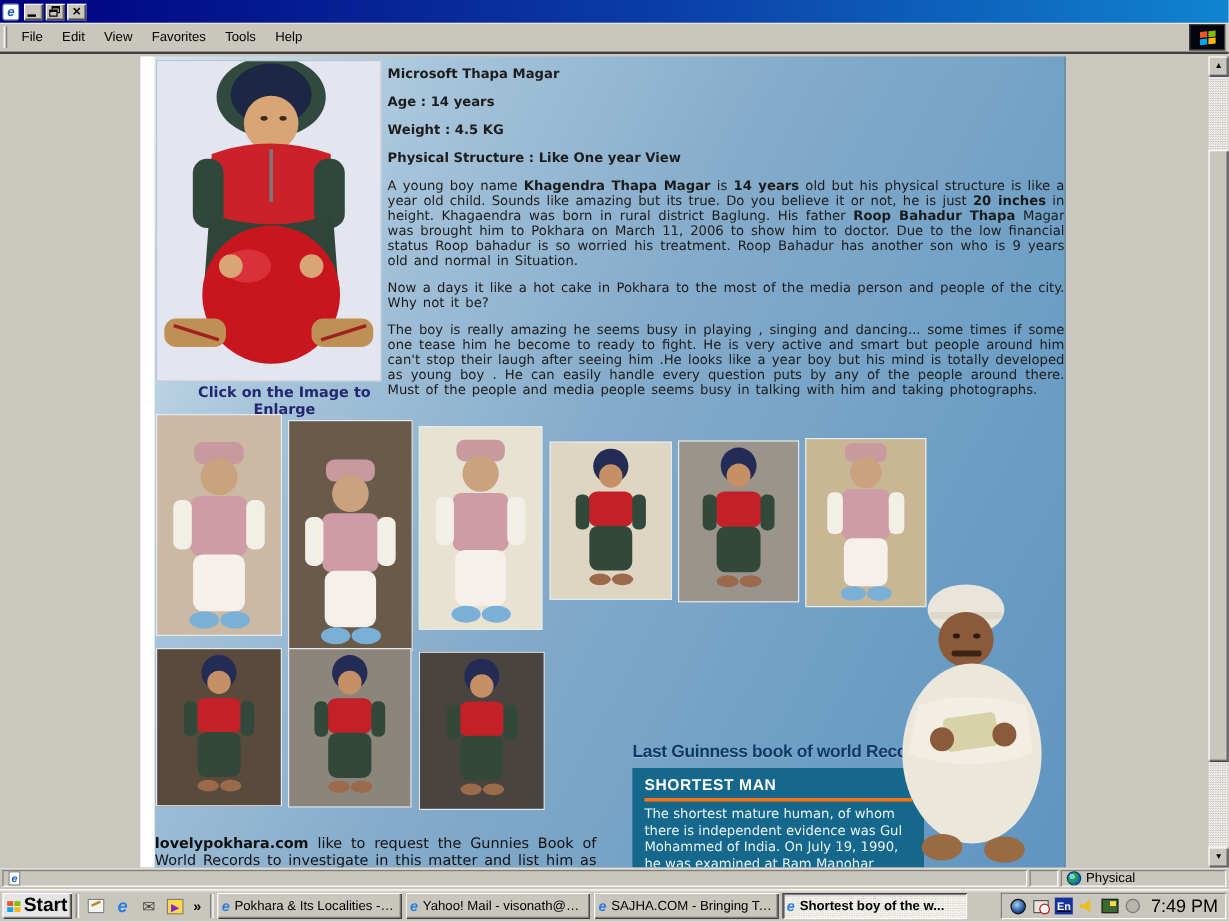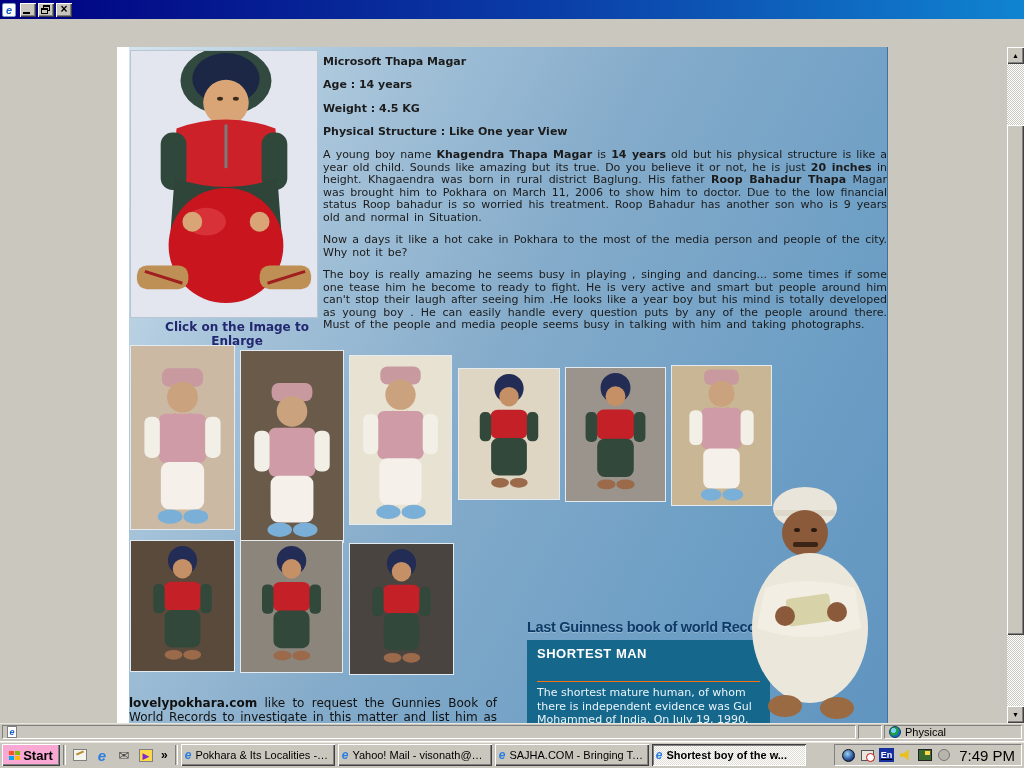--- a/index.html
+++ b/index.html
@@ -62,21 +62,21 @@
 
   
   .footer { position:absolute; left:0; top:629px; width:368px; font-size:12px; line-height:13.5px;
     color:#111; text-align:justify;margin-top:21px; }
   .footer b { font-weight:bold; }
 
   
   .g-headline { position:absolute; left:398px; top:572px; width:260px; font-family:"Liberation Sans",sans-serif;
     font-size:14.5px; font-weight:bold; color:#0d3a66; letter-spacing:-0.3px; text-shadow:0 1px 0 rgba(255,255,255,0.25); }
   .g-box { position:absolute; left:398px; top:593px; width:243px; height:83px; background:#16678c; overflow:hidden; }
-  .g-box-title { display:block; margin:6px 10px 4px 10px; padding-bottom:20px; border-bottom:1px solid #f97316;
+  .g-box-title { display:block; margin:6px 10px 4px 10px; padding-bottom:4px; border-bottom:3px solid #f97316;
     color:#ffffff; font-weight:bold; font-size:13px; font-family:"Liberation Sans",sans-serif; letter-spacing:0.5px; }
   .g-box-text { display:block; margin:4px 10px; color:#e9f4fa; font-size:11px; line-height:13.5px; }
   .gul-photo { position:absolute; left:616px; top:431px; width:144px; height:245px; z-index:3; }
   .gul-photo svg { width:100%; height:100%; display:block; }
 
   
   .scrollbar { position:absolute; right:0; top:0; width:17px; height:676px;
     background-image:conic-gradient(#fff 0 25%, #cac7bf 0 50%, #fff 0 75%, #cac7bf 0); background-size:2px 2px; }
   .sb-btn { position:absolute; left:0; width:17px; height:17px; background:#c9c6bd; color:#000; font-size:7px;
     text-align:center; line-height:17px; box-shadow: inset 1px 1px 0 #fff, inset -1px -1px 0 #404040, inset -2px -2px 0 #808080; cursor:pointer; }
@@ -90,22 +90,22 @@
   .pane { height:14px; border:1px solid; border-color:#808080 #fff #fff #808080; display:flex; align-items:center; padding:0 4px; gap:4px; }
   .pane-main { flex:1; } .pane-small { width:24px; } .pane-zone { width:138px; }
   .page-icon { width:10px; height:12px; background:#fff; border:1px solid #808080; color:#1660c8;
     font-size:9px; line-height:11px; text-align:center; font-style:italic; font-weight:bold; }
   .globe-icon { width:12px; height:12px; border-radius:50%;
     background:radial-gradient(circle at 35% 35%, #7ad0f0 0 25%, #1e9e4a 26% 55%, #1668c8 56%); border:1px solid #0a3a6a; }
 
   
   .taskbar { position:absolute; top:741px; left:0; width:1024px; height:27px; background:#c9c6bd;
     border-top:1px solid #fff; box-shadow: inset 0 1px 0 #e8e5dd; display:flex; align-items:center; padding:2px; gap:3px; }
-  .start-btn { width:58px; height:22px; background:#f9a8d4; display:flex; align-items:center; justify-content:center; gap:3px;
-    box-shadow: inset 1px 1px 0 #fff, inset -1px -1px 0 #404040, inset -2px -2px 0 #808080; font-weight:bold; font-size:13px; cursor:pointer; }
+  .start-btn { width:58px; height:22px; background:#e5e5e5; display:flex; align-items:center; justify-content:center; gap:3px;
+    box-shadow: inset 1px 1px 0 #fff, inset -1px -1px 0 #404040, inset -2px -2px 0 #808080; font-weight:bold; font-size:16px; cursor:pointer; }
   .start-flag { display:grid; grid-template-columns:5px 5px; grid-template-rows:4px 4px; gap:1px; }
   .start-flag i:nth-child(1){background:#f35325;} .start-flag i:nth-child(2){background:#81bc06;}
   .start-flag i:nth-child(3){background:#05a6f0;} .start-flag i:nth-child(4){background:#ffba08;}
   .tb-sep { width:3px; height:20px; border-left:1px solid #808080; border-right:1px solid #fff; }
   .ql { display:flex; align-items:flex-start; gap:4px; padding:0 2px; height:22px; align-items:center; }
   .ql-icon { width:18px; height:18px; display:flex; align-items:center; justify-content:center; cursor:pointer; font-size:13px; }
   .desk-icon { width:14px; height:12px; background:#f4f4ee; border:1px solid #808080; position:relative; }
   .desk-icon::after { content:""; position:absolute; left:2px; top:2px; width:8px; height:2px; background:#b88a2a; transform:rotate(-25deg); }
   .ie-e { color:#2a7de0; font-weight:bold; font-style:italic; font-size:15px; line-height:15px; }
   .mail-glyph { font-size:13px; color:#444; }
@@ -171,20 +171,37 @@
       <div class="wbtn">
         <span class="glyph-rest-back"></span>
         <span class="glyph-rest-front"></span>
       </div>
       <div class="wbtn">
           <span class="glyph-close">×</span>
         </div>
     </div>
   </div>
 
+  <div class="menubar">
+    <div class="grip"></div>
+    <div class="menu-item">File</div>
+    <div class="menu-item">Edit</div>
+    <div class="menu-item">View</div>
+    <div class="menu-item">Favorites</div>
+    <div class="menu-item">Tools</div>
+    <div class="menu-item">Help</div>
+    <div class="throbber">
+      <span class="flag">
+          <i></i>
+          <i></i>
+          <i></i>
+          <i></i>
+        </span>
+    </div>
+  </div>
 
   <div class="viewport">
     <div class="white-strip"></div>
 
     <div class="content">
 
       <div class="main-photo">
         <svg viewBox="0 0 188 268" preserveAspectRatio="none">
           <rect width="188" height="268" fill="#e3e5ef"></rect>
           <ellipse cx="96" cy="30" rx="46" ry="34" fill="#31493f"></ellipse>

